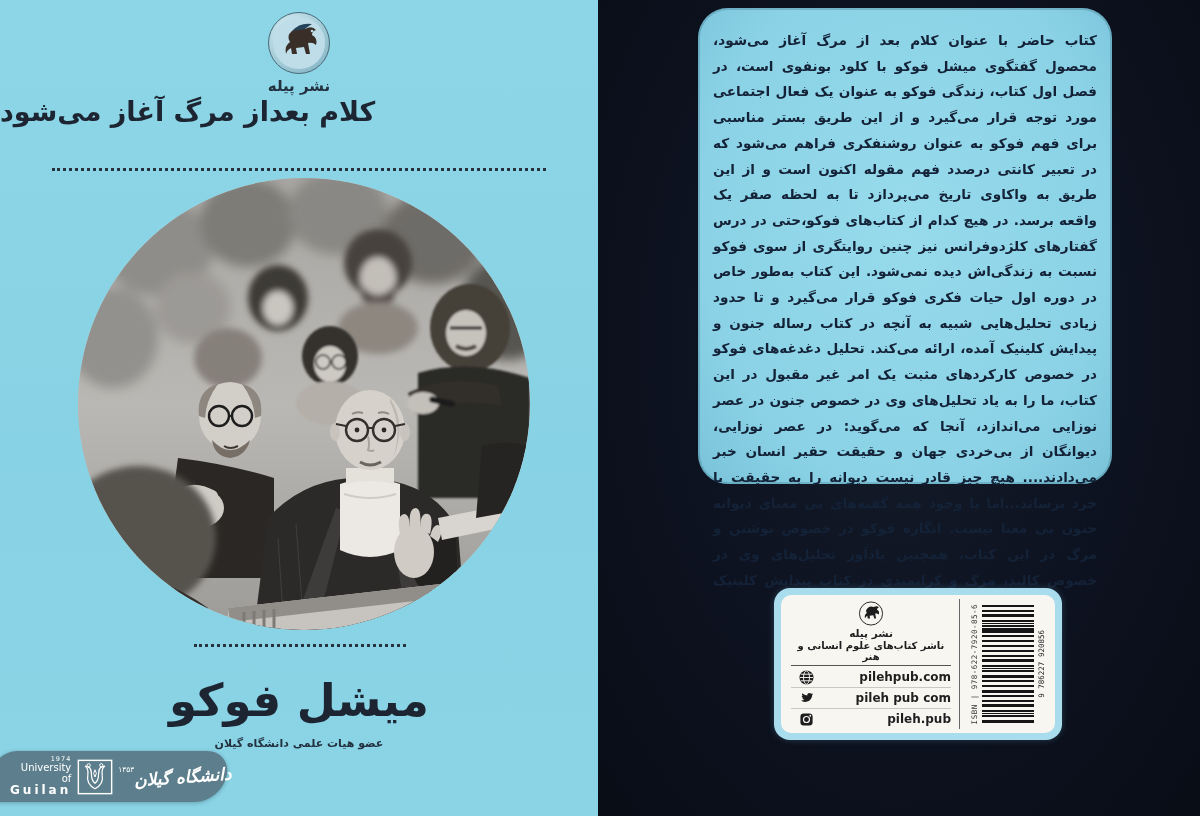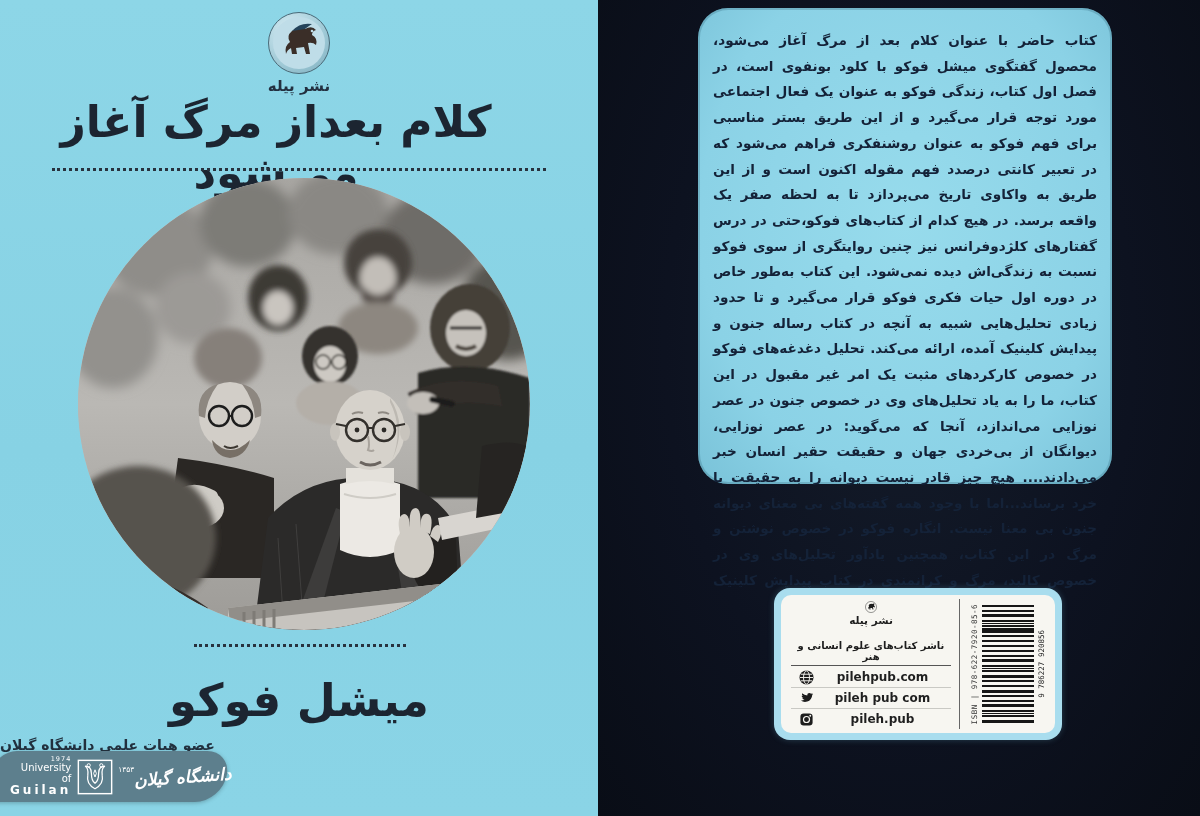--- a/index.html
+++ b/index.html
@@ -6,57 +6,57 @@
   .page{position:relative;width:1200px;height:816px;overflow:hidden;
         font-family:"DejaVu Sans",sans-serif;}
   
   .front{position:absolute;left:0;top:0;width:598px;height:816px;
          background:linear-gradient(180deg,#8dd6e7 0%,#87d2e4 55%,#8ad4e6 100%);}
   .pub-logo-block{position:absolute;left:0;top:12px;width:598px;text-align:center;}
   .pub-logo-circle{width:60px;height:60px;border-radius:50%;margin:0 auto;
          background:radial-gradient(circle at 35% 30%,#d9eef5 0%,#9fc9d6 60%,#74a7b8 100%);
          border:1px solid #4a6a78;display:flex;align-items:center;justify-content:center;}
   .pub-logo-name{margin-top:3px;font-size:15px;font-weight:bold;color:#233040;direction:rtl;}
-  .front-title{position:absolute;left:0;top:96px;width:552px;text-align:center;direction:rtl;
-         font-size:44px;font-weight:bold;color:#1c2531;letter-spacing:-1px;}
+  .front-title{position:absolute;left:0;top:96px;width:552px;text-align:left;direction:rtl;
+         font-size:27px;font-weight:bold;color:#1c2531;letter-spacing:-1px;}
   .title-dots{position:absolute;left:52px;top:168px;width:494px;height:0;
          border-bottom:3px dotted #28323e;}
   .photo-circle{position:absolute;left:78px;top:178px;width:452px;height:452px;border-radius:50%;
          overflow:hidden;background:#b9b7b3;}
   .author-dots{position:absolute;left:194px;top:644px;width:212px;height:0;
          border-bottom:3px dotted #28323e;}
   .front-author{position:absolute;left:0;top:650px;width:598px;text-align:center;direction:rtl;
          font-size:45px;font-weight:bold;color:#1c2531;margin-top:24px;}
   .front-translator{position:absolute;left:0;top:714px;width:598px;text-align:center;direction:rtl;
          font-size:15px;font-weight:bold;color:#22303e;}
-  .front-affiliation{position:absolute;left:0;top:737px;width:598px;text-align:left;direction:rtl;
-         font-size:14px;font-weight:bold;color:#22303e;}
+  .front-affiliation{position:absolute;left:0;top:737px;width:598px;text-align:center;direction:rtl;
+         font-size:11px;font-weight:bold;color:#22303e;}
   
   .back{position:absolute;left:598px;top:0;width:602px;height:816px;
         background:radial-gradient(ellipse at 50% 42%,#141c2a 0%,#0d1220 55%,#090d16 100%);}
   .desc-box{position:absolute;left:100px;top:8px;width:414px;height:476px;border-radius:30px;
         background:radial-gradient(ellipse at 50% 45%,#97dbec 0%,#8bd2e6 70%,#79c2d8 100%);
         box-shadow:inset 0 0 0 2px rgba(40,90,110,.25);}
   .desc-text{position:absolute;left:15px;top:20px;width:384px;height:440px;direction:rtl;
         text-align:justify;text-align-last:center;font-size:13.6px;line-height:25.7px;
         font-weight:bold;color:#142238;}
   .pub-card{position:absolute;left:176px;top:588px;width:288px;height:152px;border-radius:16px;
         background:#a9ddee;box-shadow:0 0 6px rgba(120,200,230,.25);}
   .pub-card-inner{position:absolute;left:7px;top:7px;right:7px;bottom:7px;border-radius:10px;
         background:#f7f6f1;display:flex;flex-direction:row;overflow:hidden;}
   .card-left{width:168px;padding:6px 4px 4px 6px;display:flex;flex-direction:column;align-items:center;}
   .card-logo{width:34px;height:34px;}
   .card-pubname{font-size:10.5px;font-weight:bold;color:#1d1d1d;direction:rtl;margin-top:1px;}
-  .card-subtitle{font-size:10px;font-weight:bold;color:#1d1d1d;direction:rtl;margin-top:14px;
+  .card-subtitle{font-size:10px;font-weight:bold;color:#1d1d1d;direction:rtl;margin-top:1px;
         border-bottom:1px solid #555;padding-bottom:3px;width:160px;text-align:center;}
   .card-links{width:160px;margin-top:1px;}
   .link-row{display:flex;align-items:center;height:20px;border-bottom:1px solid #c9c9c4;}
   .link-row:last-child{border-bottom:none;}
   .link-icon{width:15px;height:15px;margin-left:8px;flex:0 0 auto;}
-  .link-text{flex:1;text-align:center;font-size:12px;font-weight:bold;color:#1f1f1f;}
+  .link-text{flex:1;text-align:right;font-size:12px;font-weight:bold;color:#1f1f1f;}
   .card-right{flex:1;border-left:1px solid #666;margin:4px 0;display:flex;flex-direction:row;
         align-items:center;justify-content:center;padding:2px 2px;}
   .isbn-vert{writing-mode:vertical-rl;transform:rotate(180deg);font-size:7.5px;color:#333;
         font-family:"DejaVu Sans Mono",monospace;letter-spacing:.5px;white-space:nowrap;}
   .barcode-bars{width:52px;height:118px;margin:0 3px;background-color:#f7f6f1;
         background-image:
           repeating-linear-gradient(180deg,#161616 0 2px,transparent 2px 5px),
           repeating-linear-gradient(180deg,#161616 0 1px,transparent 1px 9px),
           repeating-linear-gradient(180deg,transparent 0 23px,#161616 23px 26px,transparent 26px 31px);}
   .barcode-digits{writing-mode:vertical-rl;transform:rotate(180deg);font-size:7.5px;color:#222;

